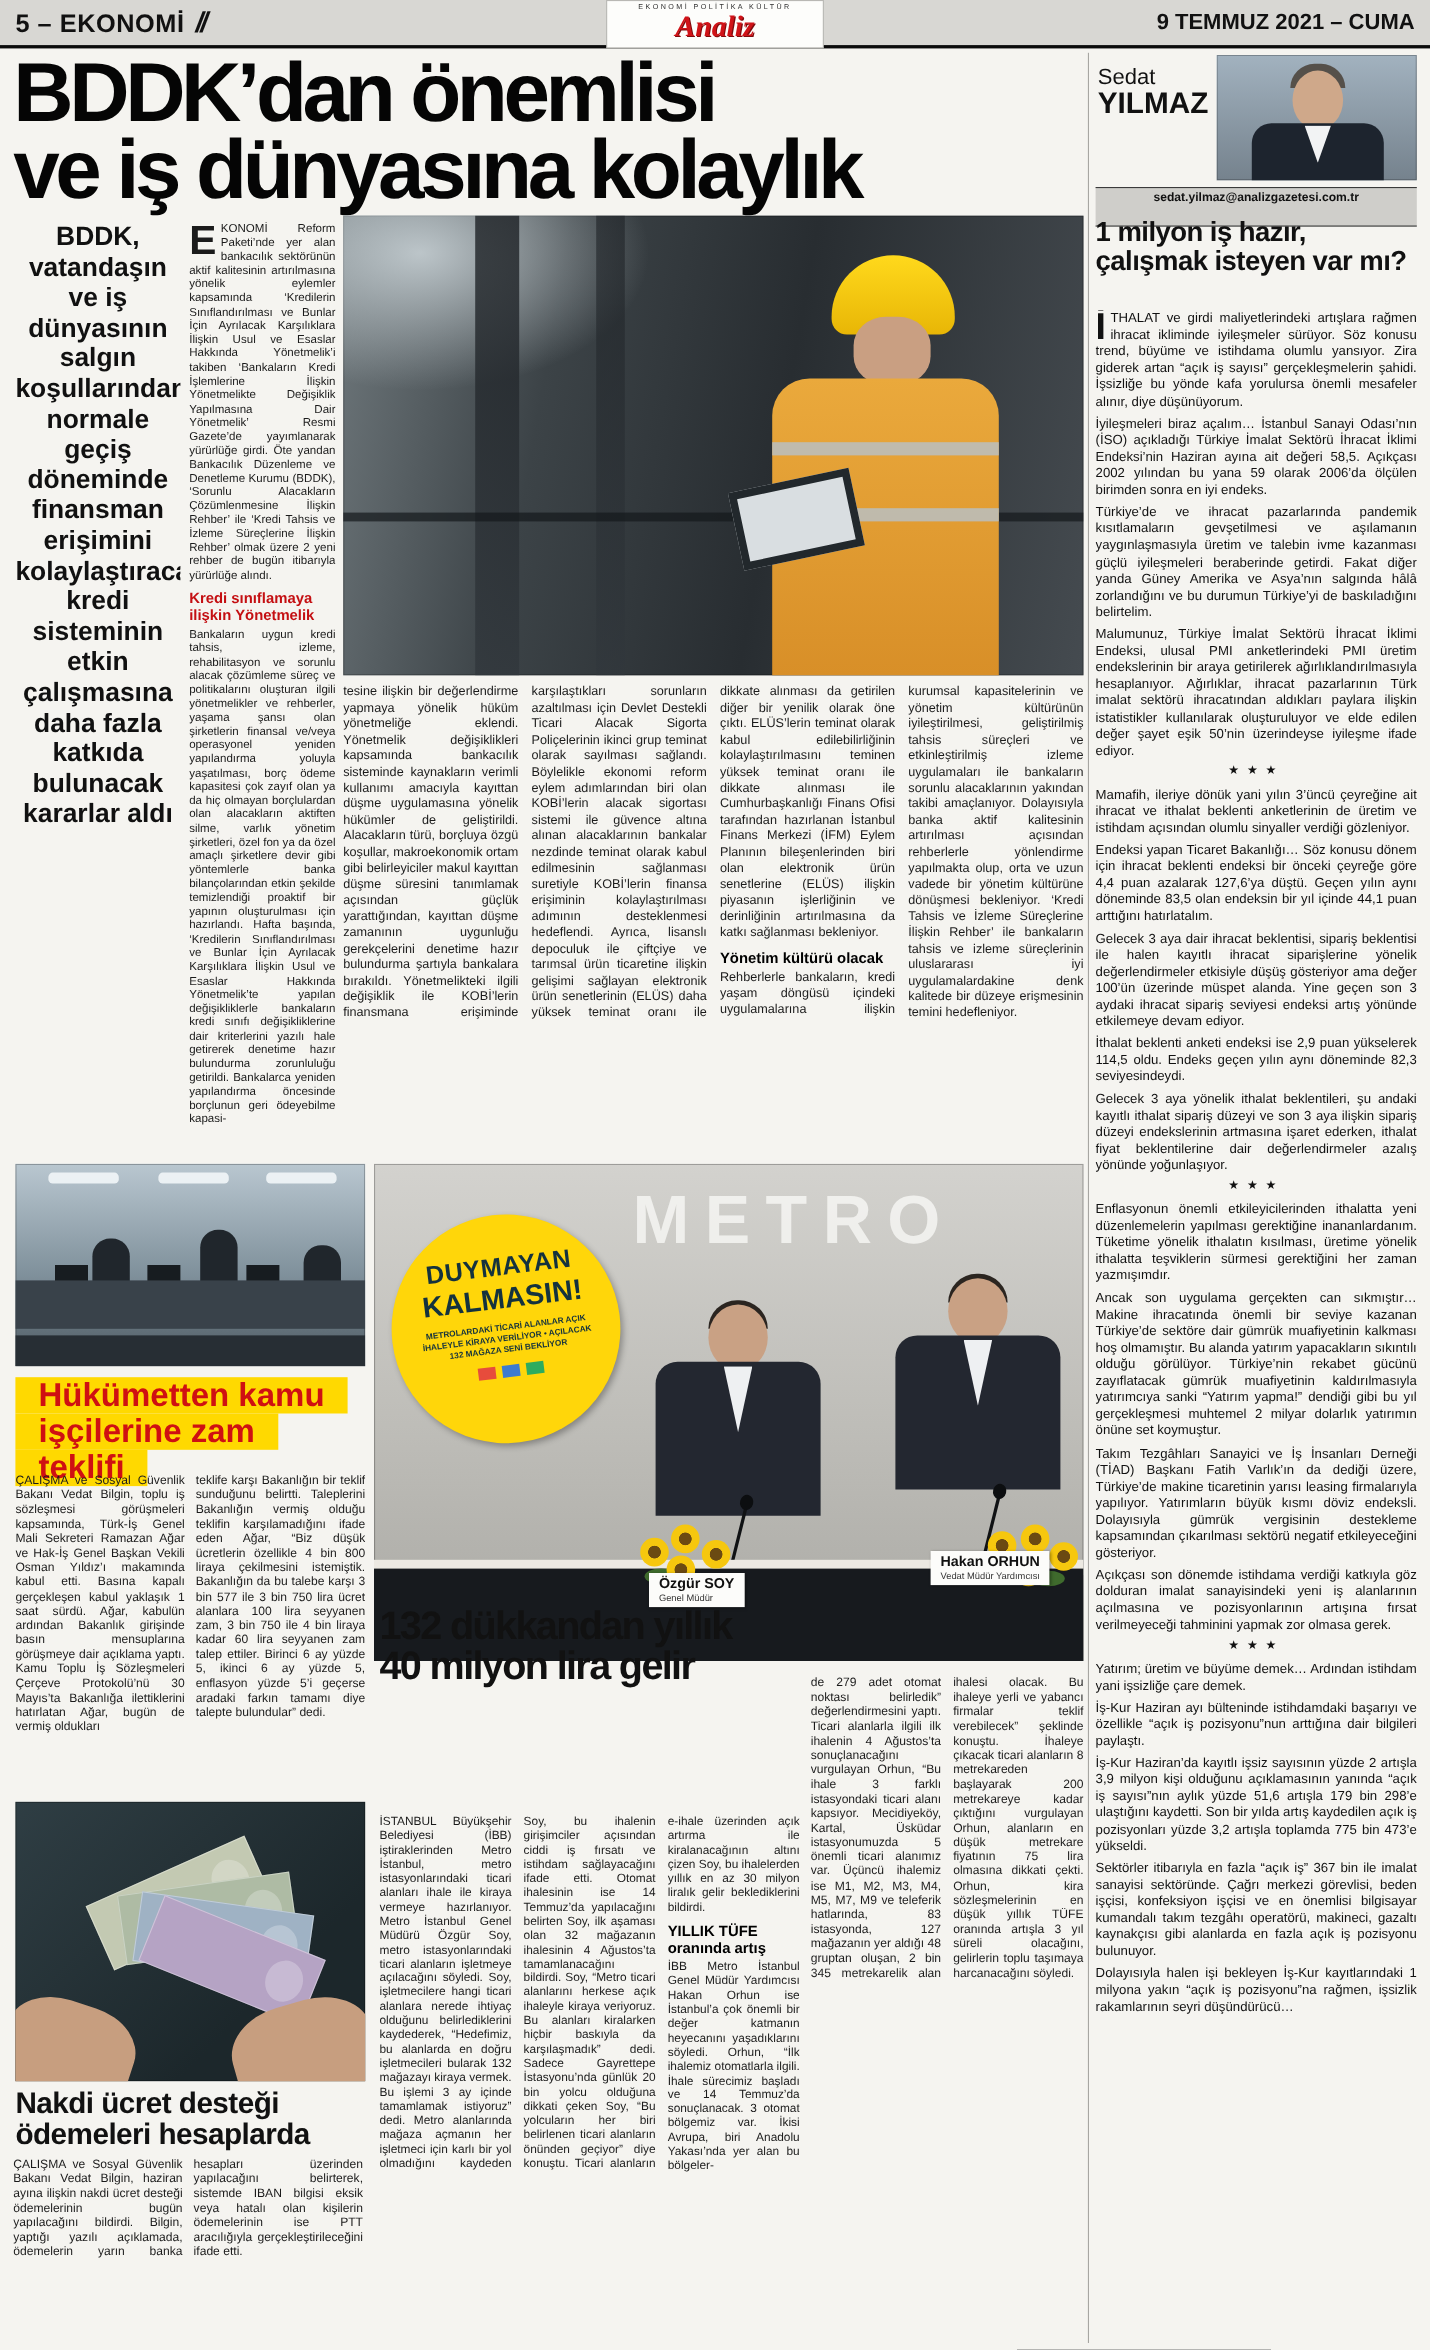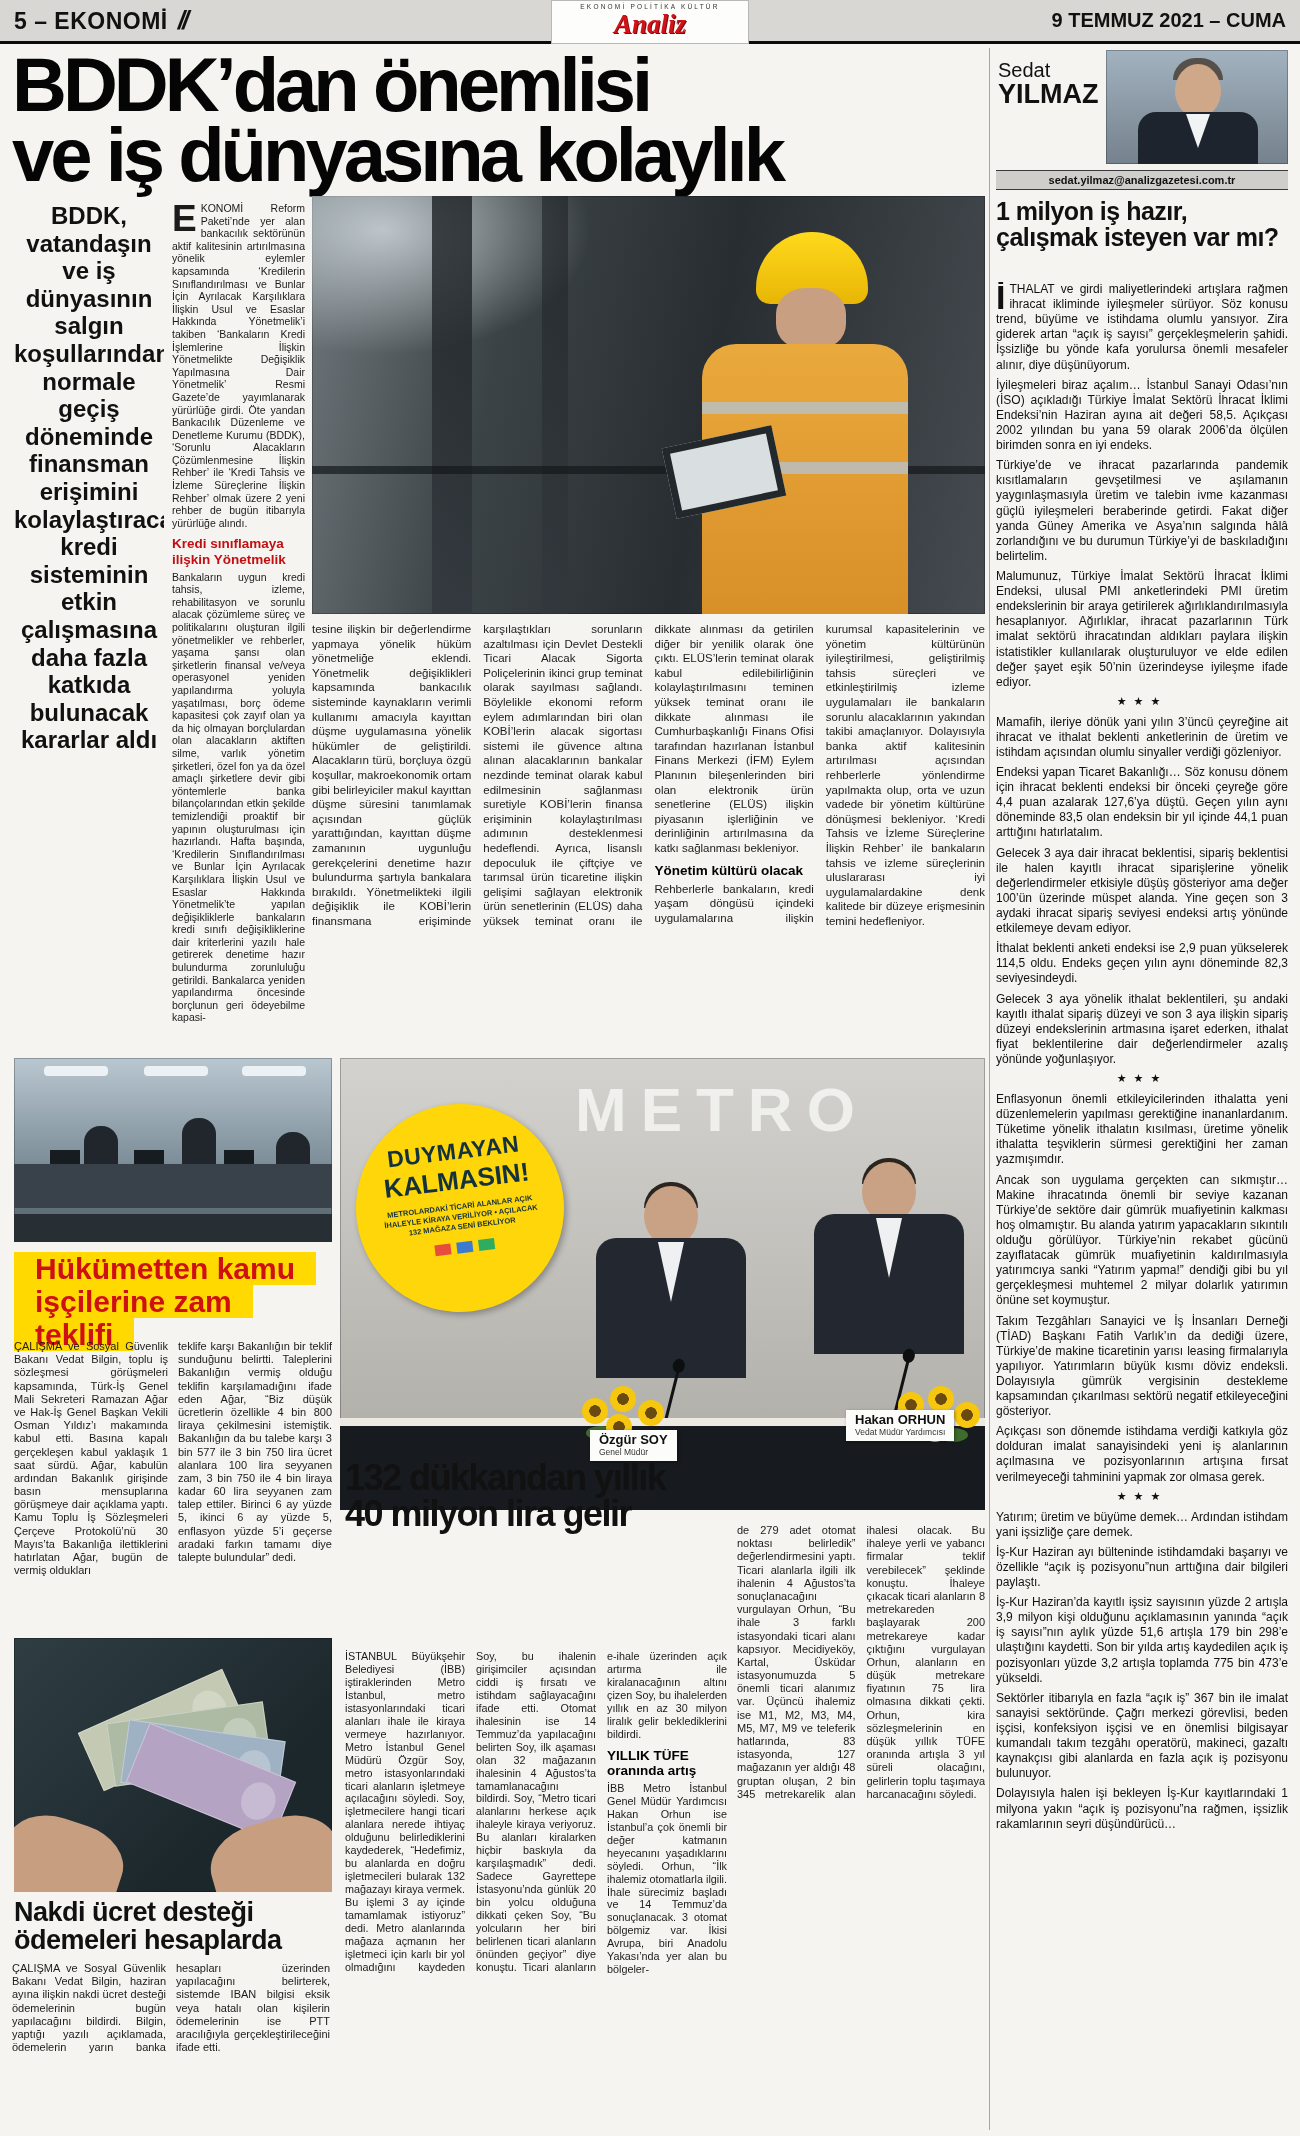--- a/index.html
+++ b/index.html
@@ -31,21 +31,21 @@
   .colB { left:172px; top:202px; width:133px; height:850px; font-size:10.5px; }
   .mainflow { left:312px; top:622px; width:673px; height:430px; column-count:4; column-gap:12px; font-size:11.5px; line-height:1.27; }
 
   .vrule { left:989px; top:48px; width:1px; height:2082px; background:#a7a6a2; }
 
   
   .rail-name { left:998px; top:60px; width:105px; }
   .rail-first { font-size:20px; line-height:1; }
   .rail-last { font-size:27px; font-weight:bold; line-height:1.05; }
   .rail-photo { left:1106px; top:50px; width:182px; height:114px; }
-  .rail-email { left:996px; top:170px; width:292px; height:20px; background:#cfceca; border-top:1px solid #3a3a3a; border-bottom:1px solid #3a3a3a; font-size:11px; font-weight:bold; text-align:center; line-height:18px; }
+  .rail-email { left:996px; top:170px; width:292px; height:36px; background:#cfceca; border-top:1px solid #3a3a3a; border-bottom:1px solid #3a3a3a; font-size:11px; font-weight:bold; text-align:center; line-height:18px; }
   .rail-title { left:996px; top:198px; width:292px; font-size:25px; font-weight:bold; line-height:1.05; letter-spacing:-.5px; }
   .rail-body { left:996px; top:282px; width:292px; height:1846px; font-size:12px; line-height:1.26; text-align:justify; overflow:hidden; }
   .rail-body p { margin-bottom:5px; }
   .rail-body .stars { text-align:center; letter-spacing:7px; font-size:11px; margin:3px 0 6px; }
   .dc2 { float:left; font-weight:bold; font-size:34px; line-height:28px; padding:1px 4px 0 0; }
 
   
   .zam-hl { left:14px; top:1252px; width:320px; font-size:30px; font-weight:bold; line-height:1.1; }
   .zam-hl .hlt { color:#cf1012; background:#ffd900; padding:0 21px; box-decoration-break:clone; -webkit-box-decoration-break:clone; }
   .zam-body { left:14px; top:1340px; width:318px; height:292px; column-count:2; column-gap:10px; font-size:11px; }

